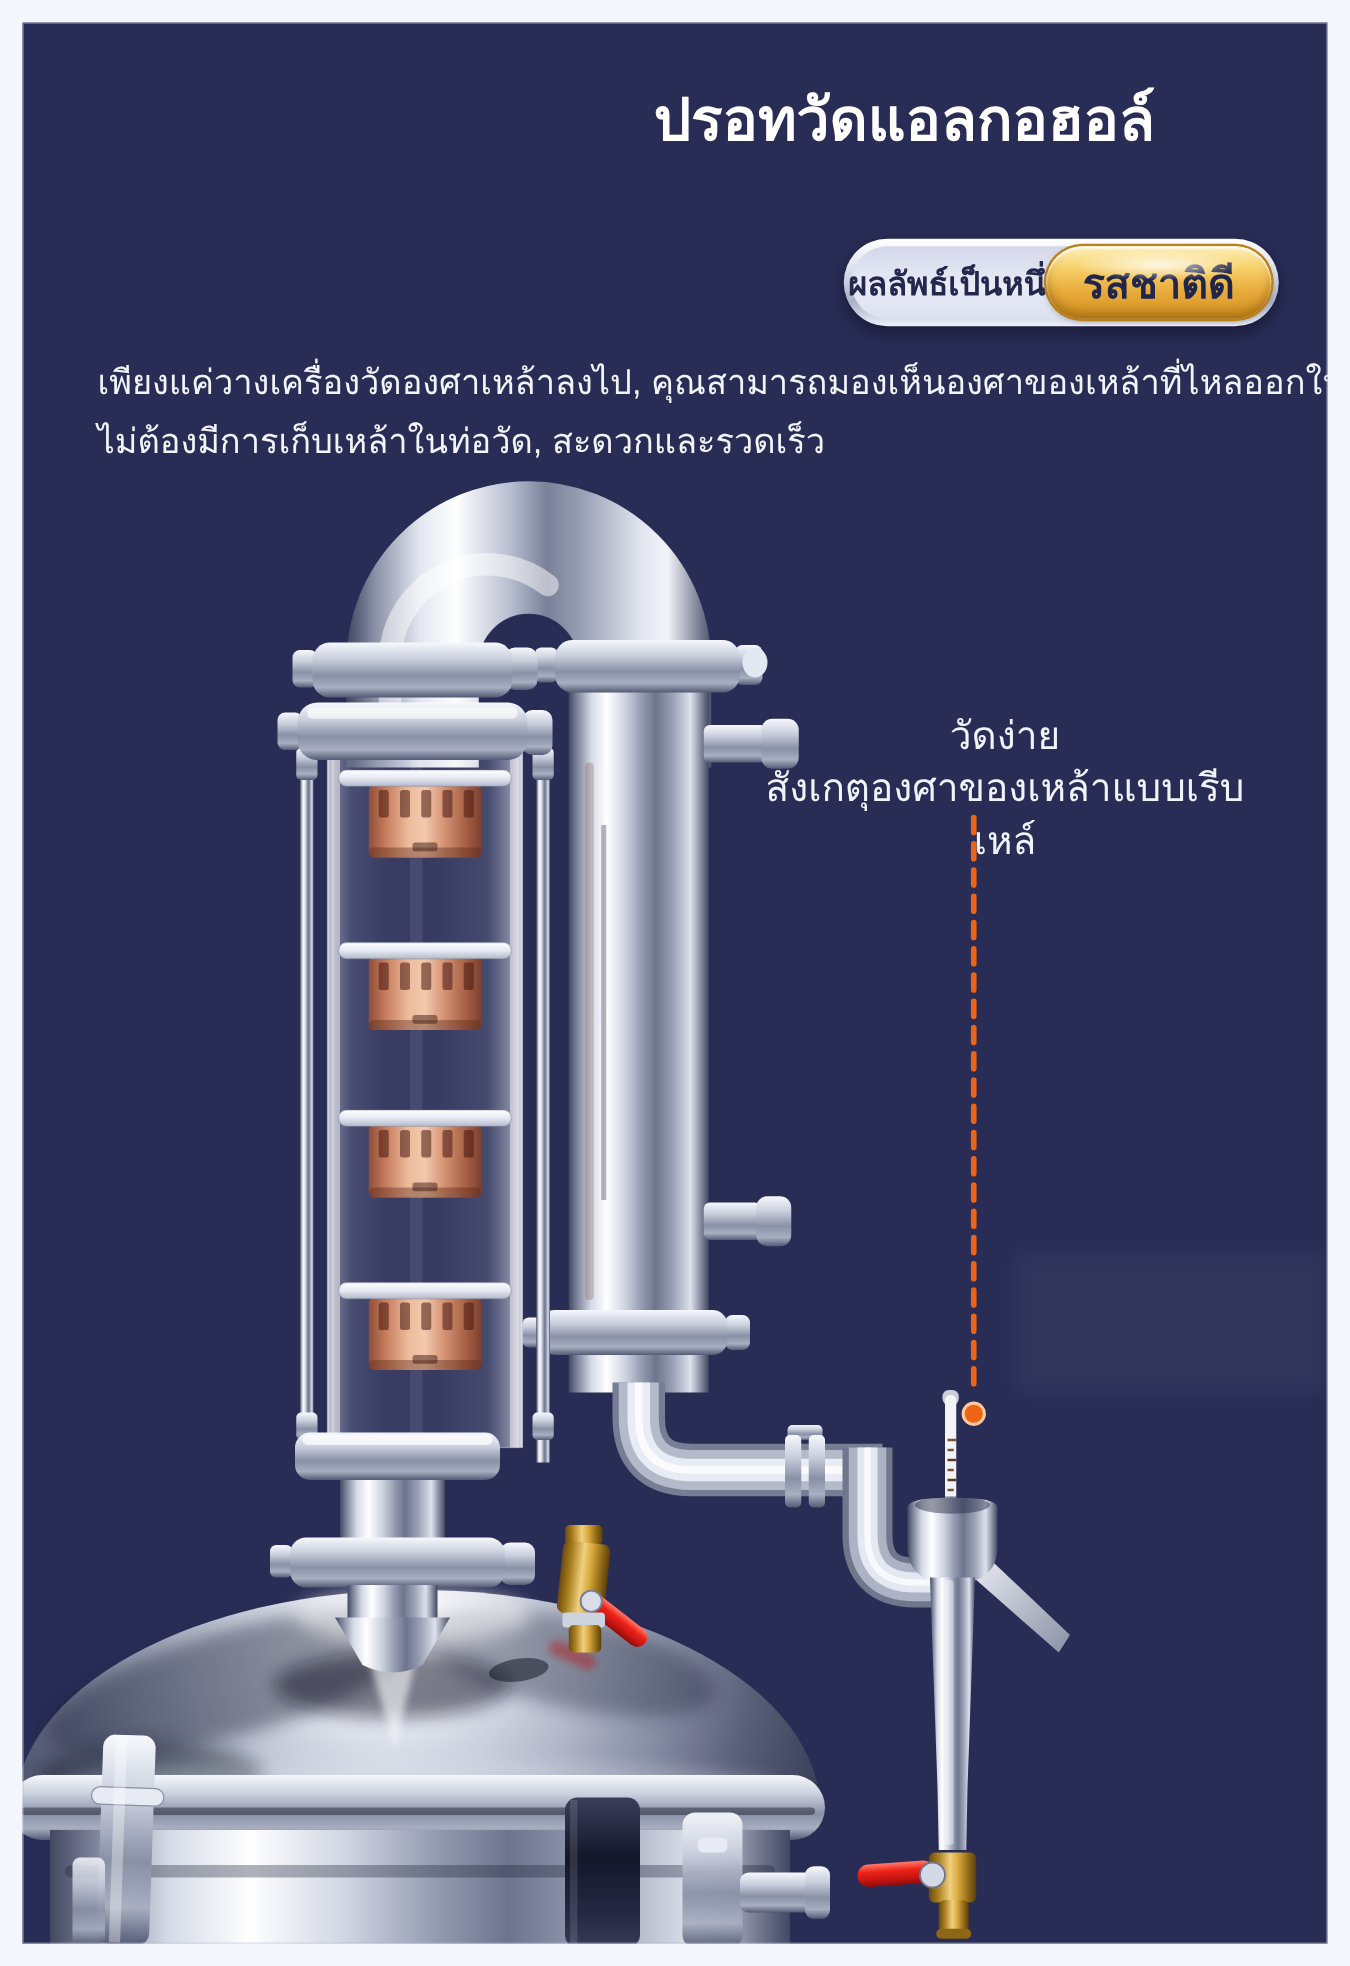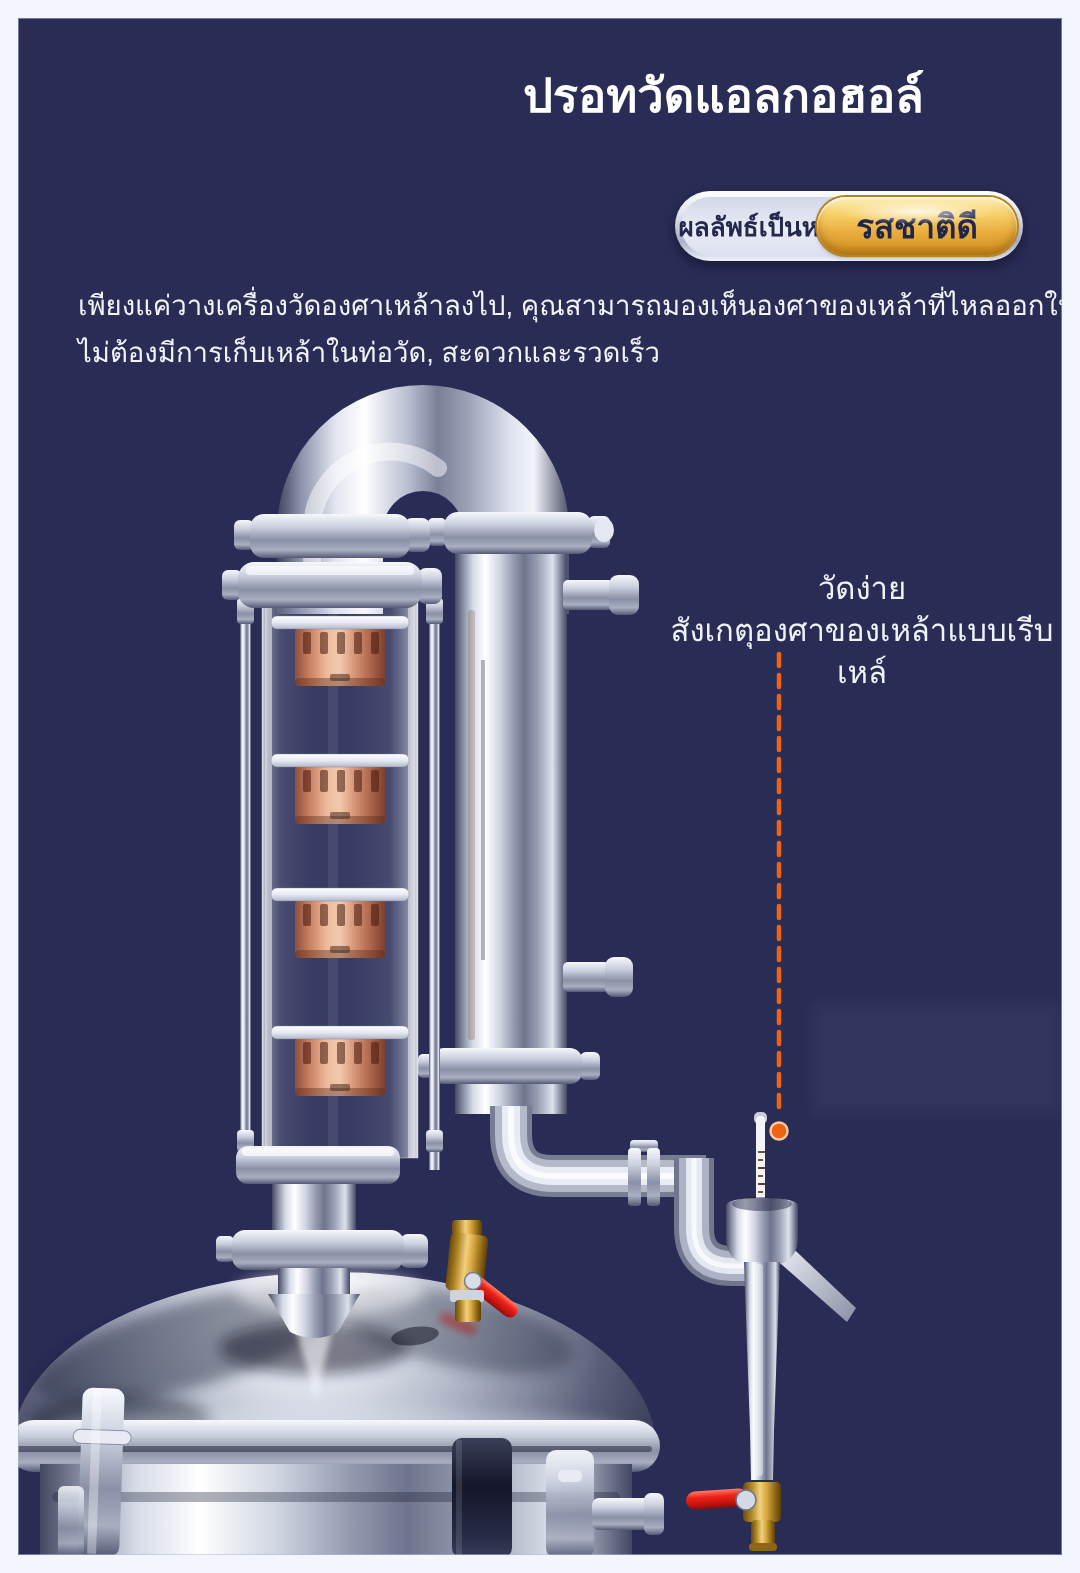--- a/index.html
+++ b/index.html
@@ -23,39 +23,39 @@
   }
   .badge-inner{
     position:absolute;inset:6px;border-radius:29px;
     background:linear-gradient(180deg,#d3d7e9 0%,#e9ebf6 55%,#dde1f0 100%);
   }
   .badge-left{
     position:absolute;left:4px;top:0;bottom:0;width:158px;display:flex;align-items:center;
     justify-content:center;color:#23284c;font-size:26px;font-weight:600;white-space:nowrap;
   }
   .badge-gold{
-    position:absolute;right:0;top:0;width:200px;height:58px;border-radius:29px;
+    position:absolute;right:0;top:0;width:180px;height:58px;border-radius:29px;
     display:flex;align-items:center;justify-content:center;
     font-size:33px;font-weight:700;color:#20254a;white-space:nowrap;
     background:linear-gradient(180deg,#fdf0ba 0%,#f7d169 30%,#e8ab3c 62%,#d3921f 100%);
     box-shadow:inset 0 2px 2px rgba(255,255,255,.85), inset 0 -5px 8px rgba(125,80,8,.5),
                0 0 0 2px #bb8018, 0 2px 5px rgba(10,12,30,.35);
     text-align:right;
   }
   .badge-gold::before{
     content:"";position:absolute;left:12%;top:5%;width:76%;height:42%;border-radius:50%;
     background:radial-gradient(ellipse at center,rgba(255,255,255,.8),rgba(255,255,255,0) 72%);
     pointer-events:none;
   }
   .intro{
     position:absolute;left:78px;top:282px;z-index:5;color:#f2f4fa;
     font-size:27.5px;line-height:47px;white-space:nowrap;font-weight:500;
   }
   .callout{
-    position:absolute;left:652px;top:568px;width:420px;text-align:center;z-index:5;
+    position:absolute;left:594px;top:568px;width:420px;text-align:center;z-index:5;
     color:#f1f3fa;font-size:31px;line-height:42px;font-weight:500;
   }
 </style>
 </head>
 <body>
 
 <div class="page">
 
   <svg class="art" width="1080" height="1573" viewBox="0 0 1080 1573">
     <defs>

